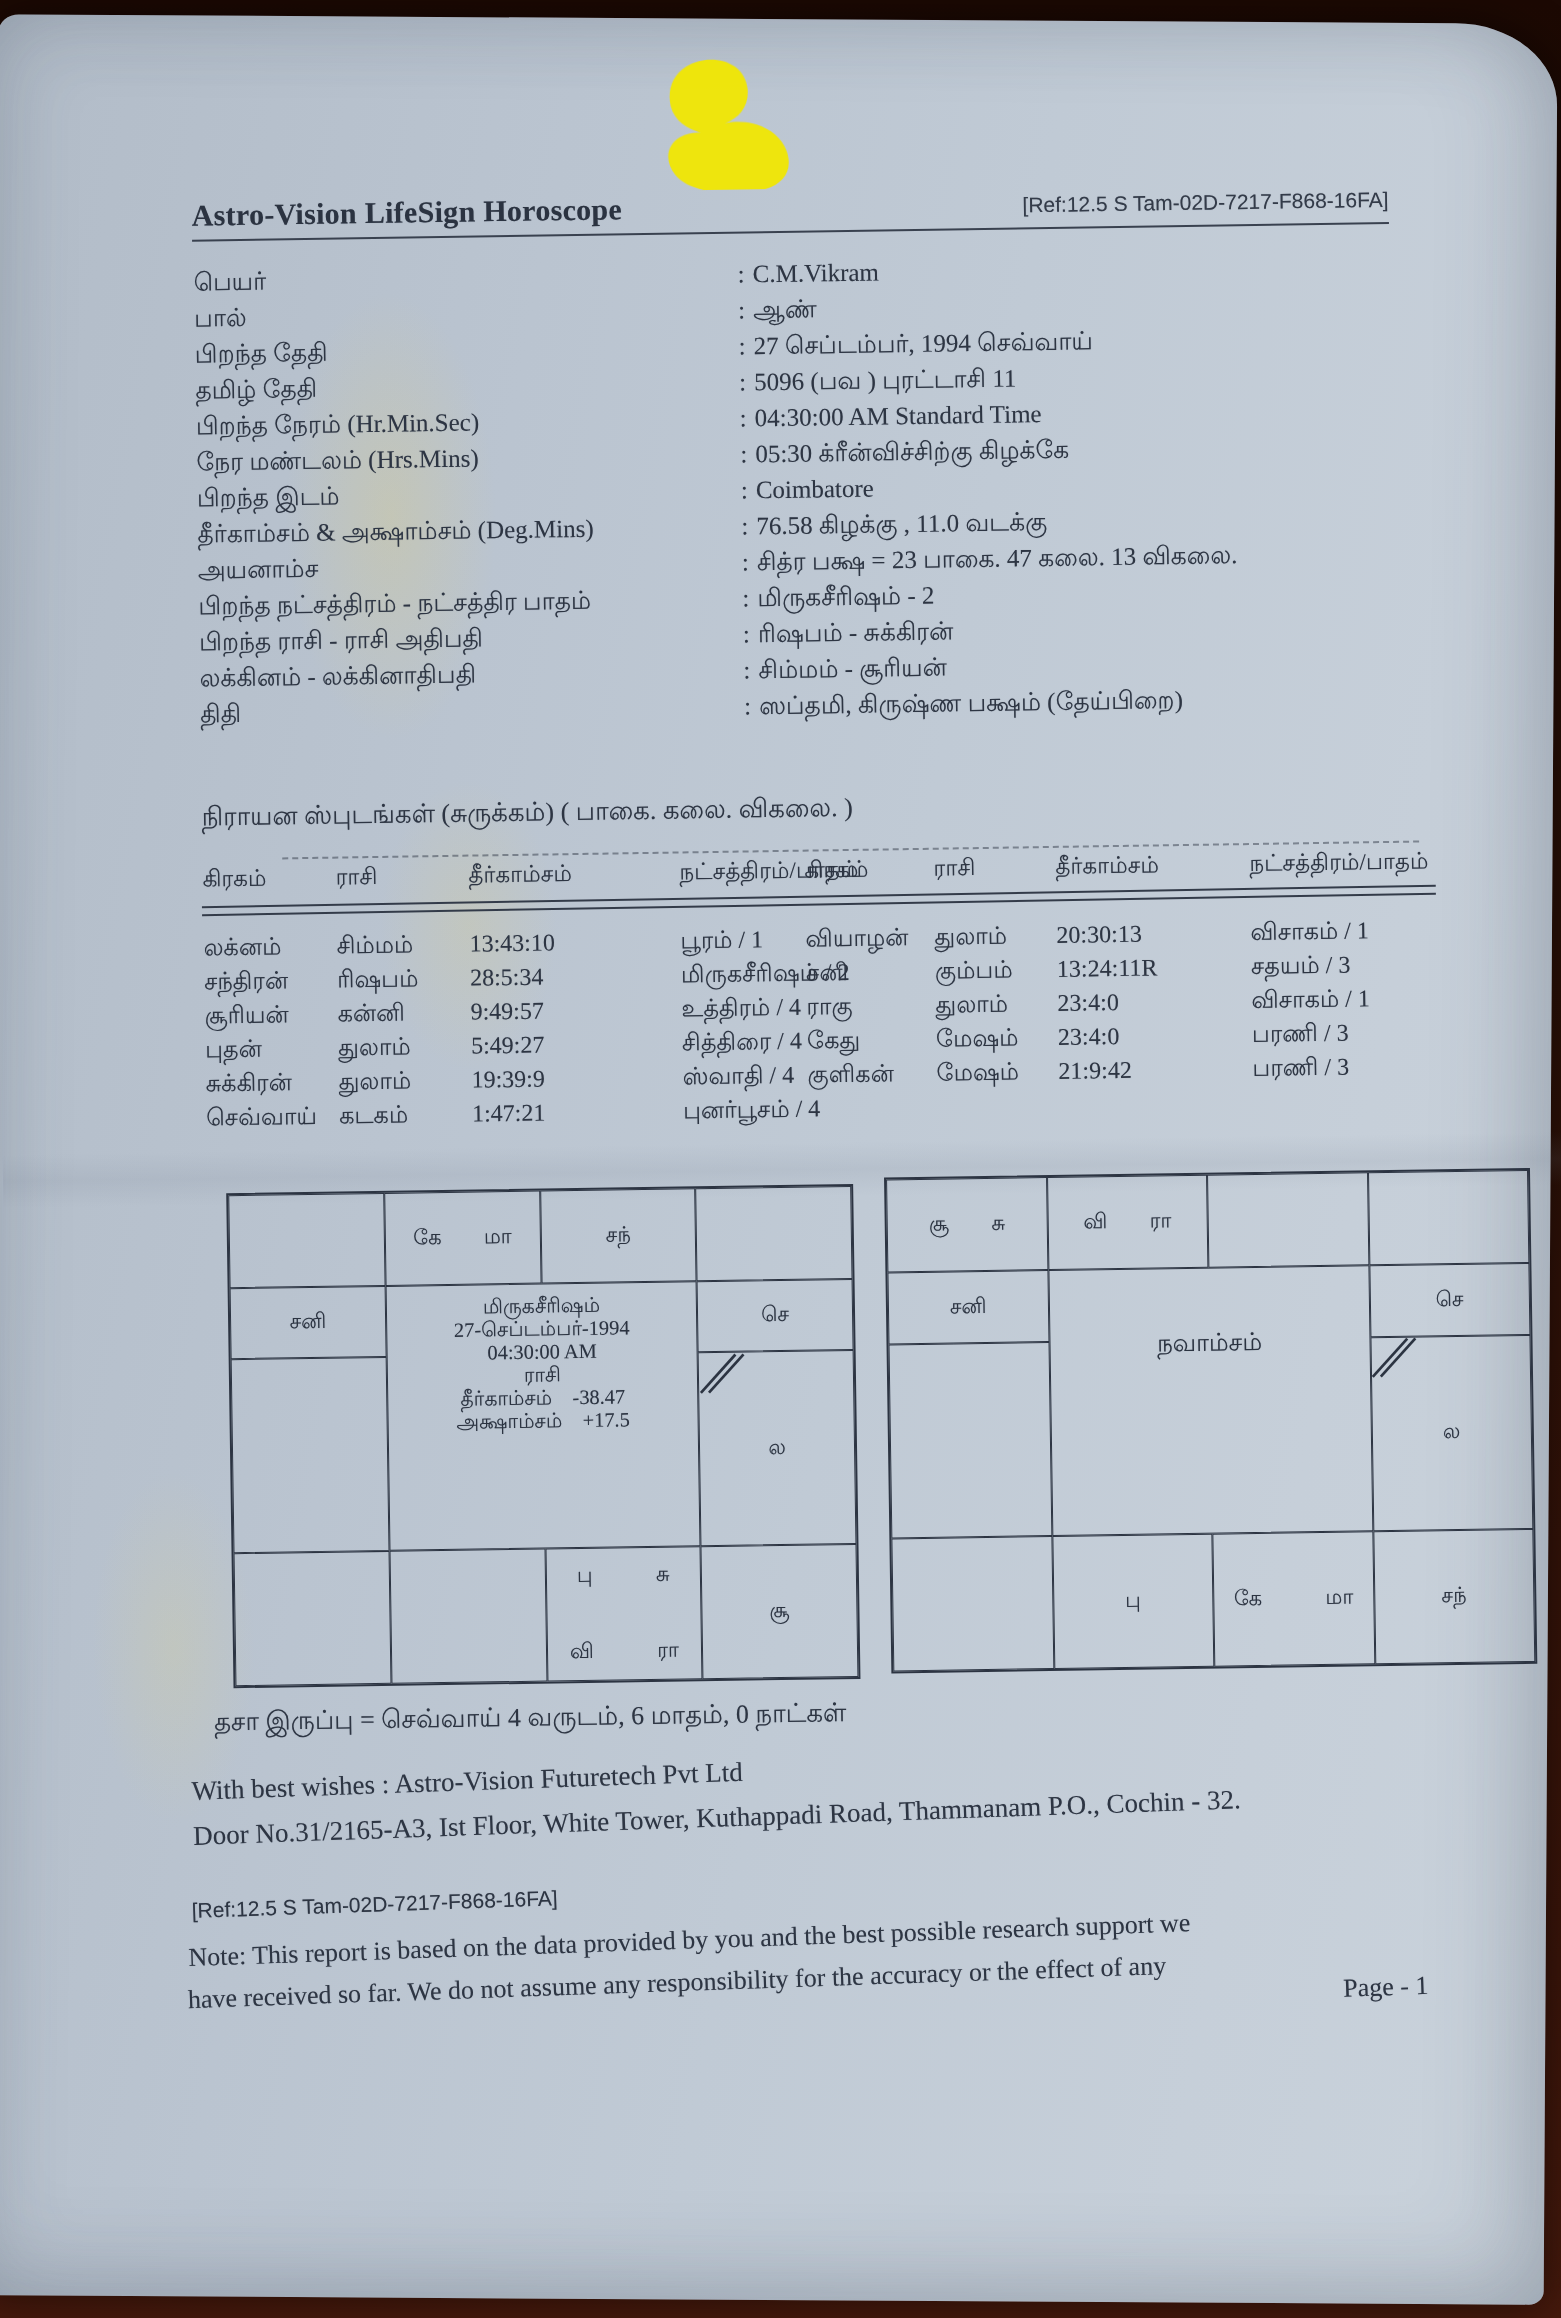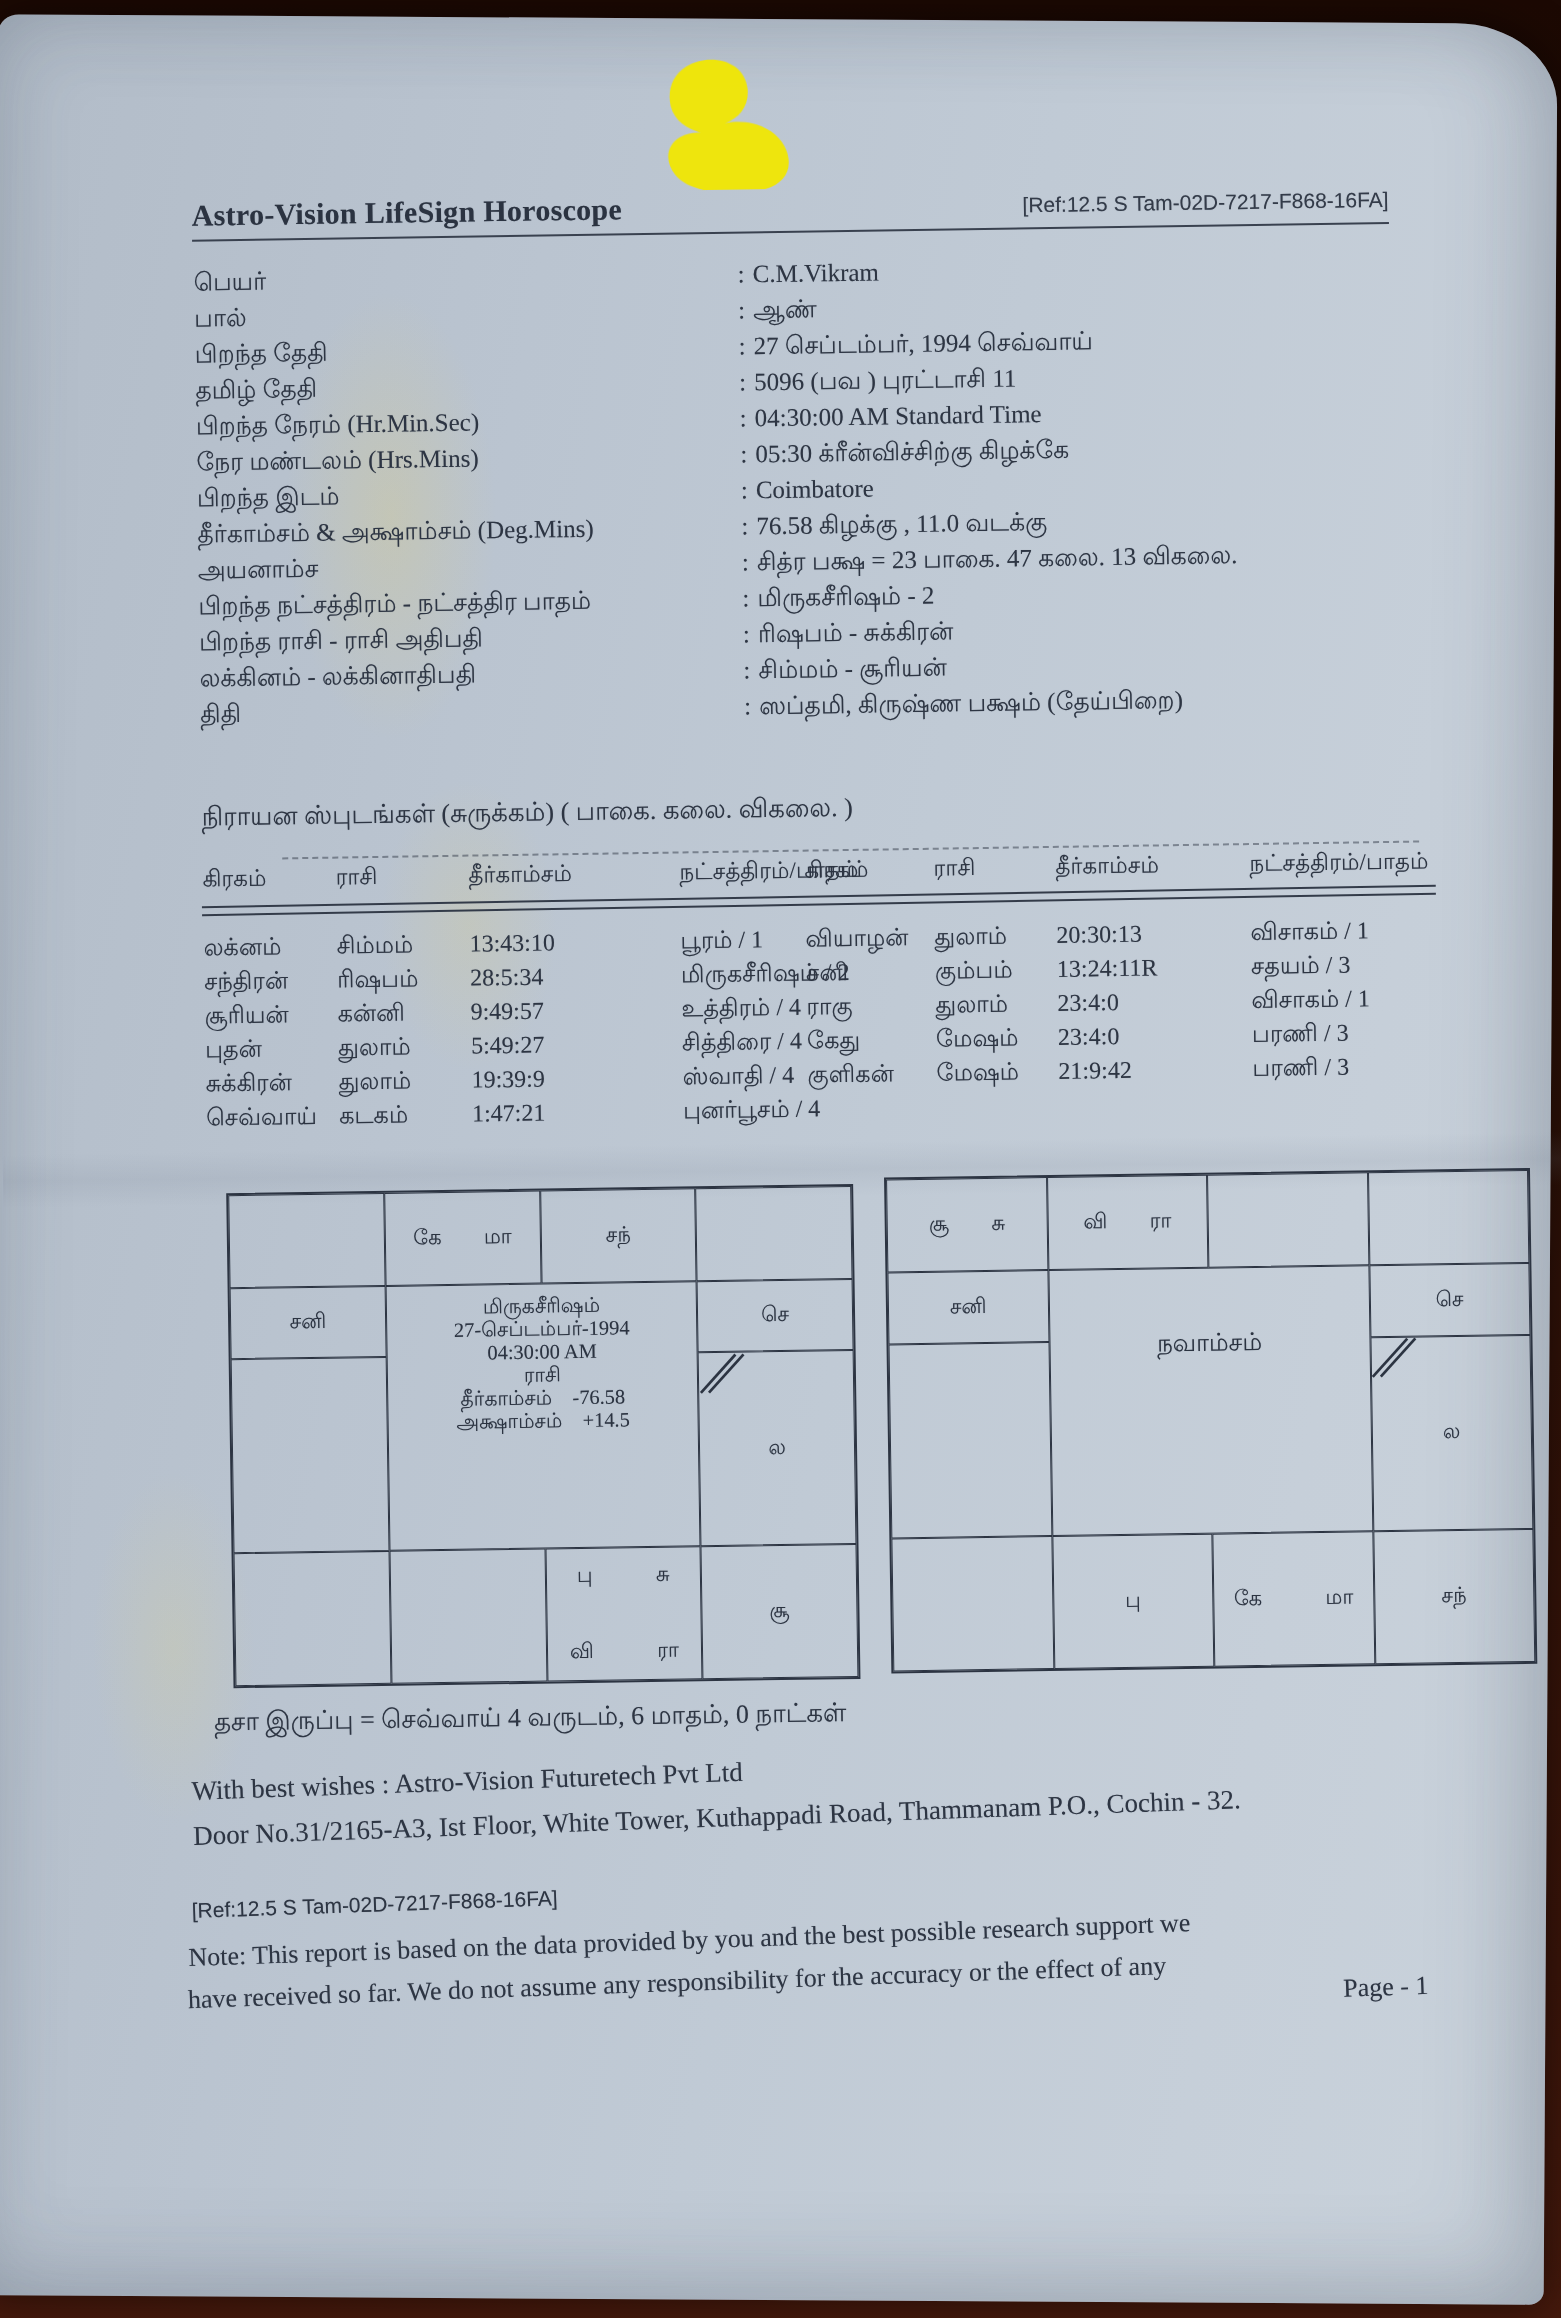--- a/index.html
+++ b/index.html
@@ -181,25 +181,25 @@
     <div class="cell g13">சந்</div>
     <div class="cell g14"></div>
     <div class="cell g21">சனி</div>
     <div class="cell gc center-cell">
       <div>மிருகசீரிஷம்</div>
       <div>27-செப்டம்பர்-1994</div>
       <div>04:30:00 AM</div>
       <div>ராசி</div>
       <div class="pair">
           <span>தீர்காம்சம்</span>
-          <span>-76.58</span>
+          <span>-38.47</span>
         </div>
       <div class="pair">
           <span>அக்ஷாம்சம்</span>
-          <span>+14.5</span>
+          <span>+17.5</span>
         </div>
     </div>
     <div class="cell g24">செ</div>
     <div class="cell g31"></div>
     <div class="cell g34">
       <svg class="hatch" viewBox="0 0 86 62">
         <path d="M4 60 L56 4" stroke="#2c3442" stroke-width="4" fill="none"></path>
         <path d="M16 60 L68 4" stroke="#2c3442" stroke-width="4" fill="none"></path>
       </svg>
       <span>ல</span>

